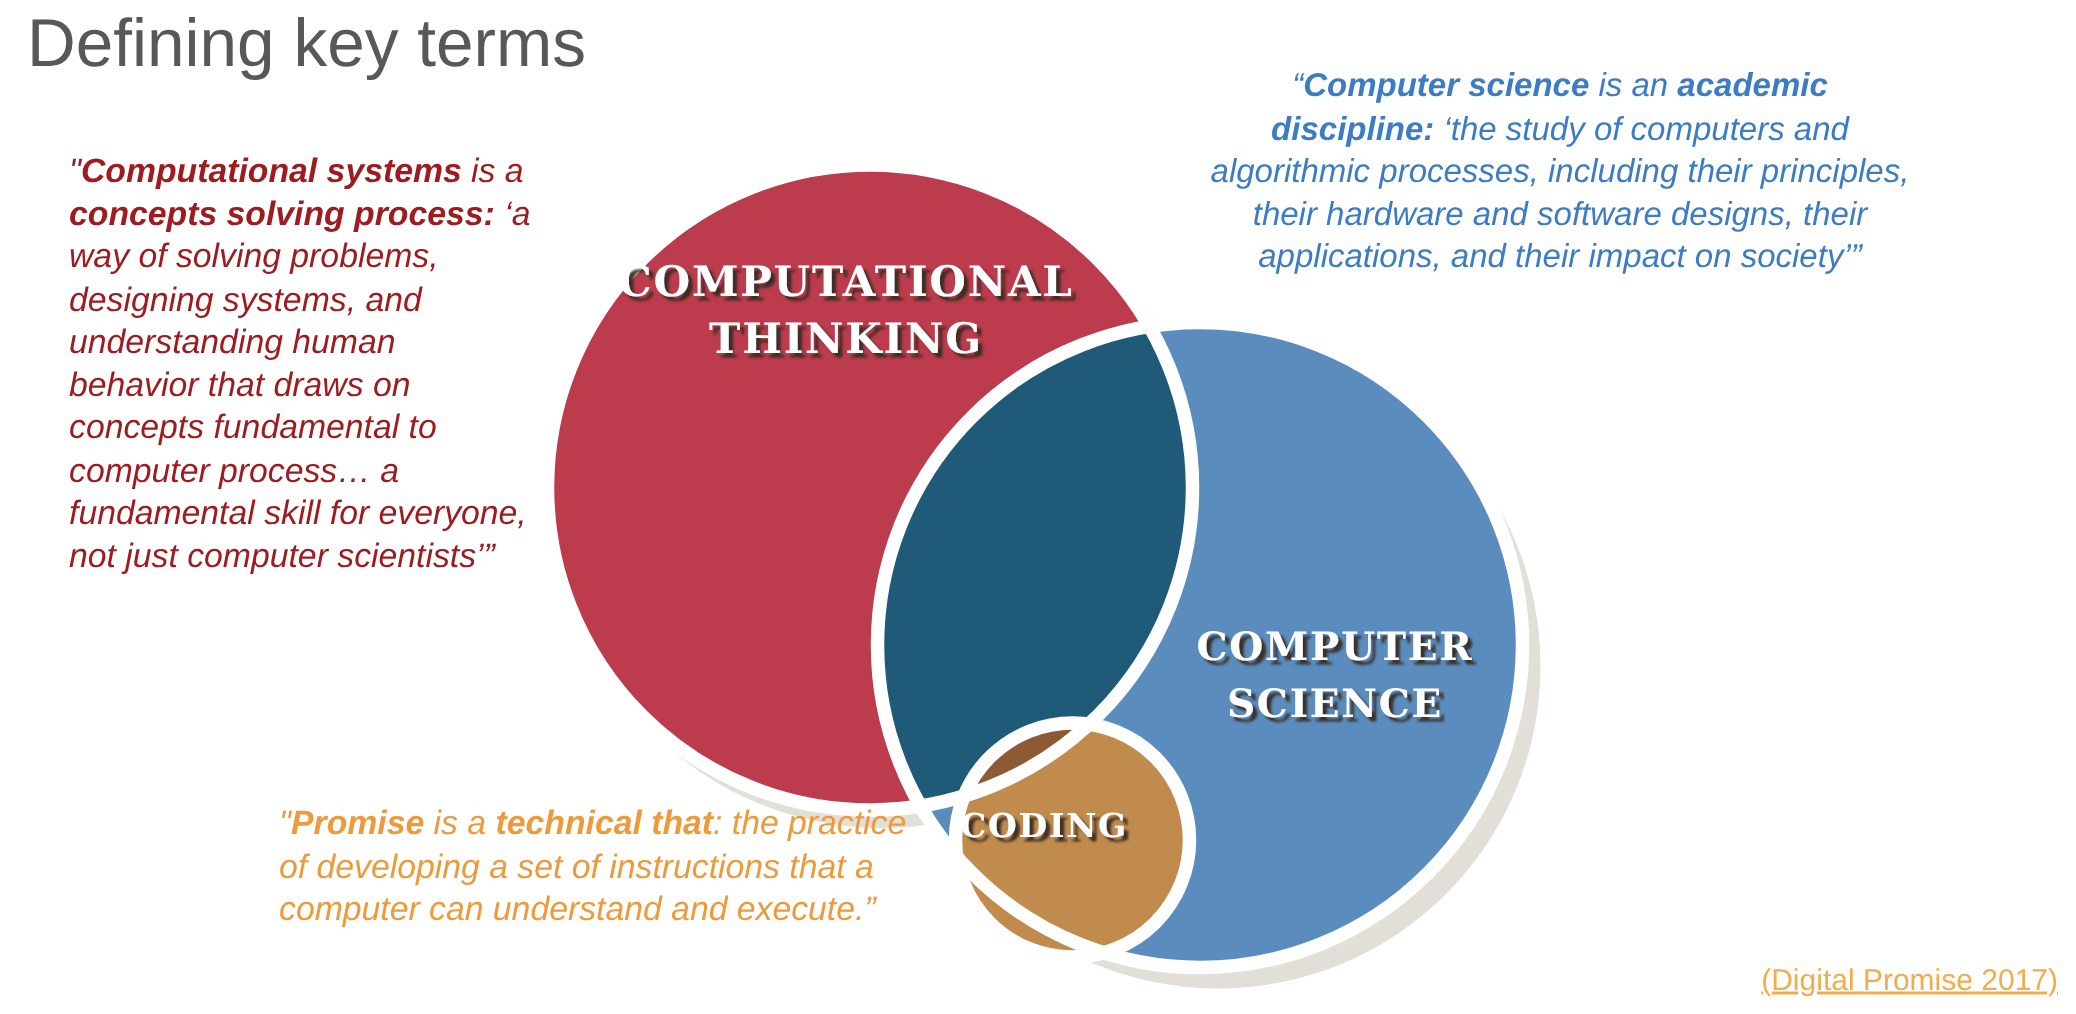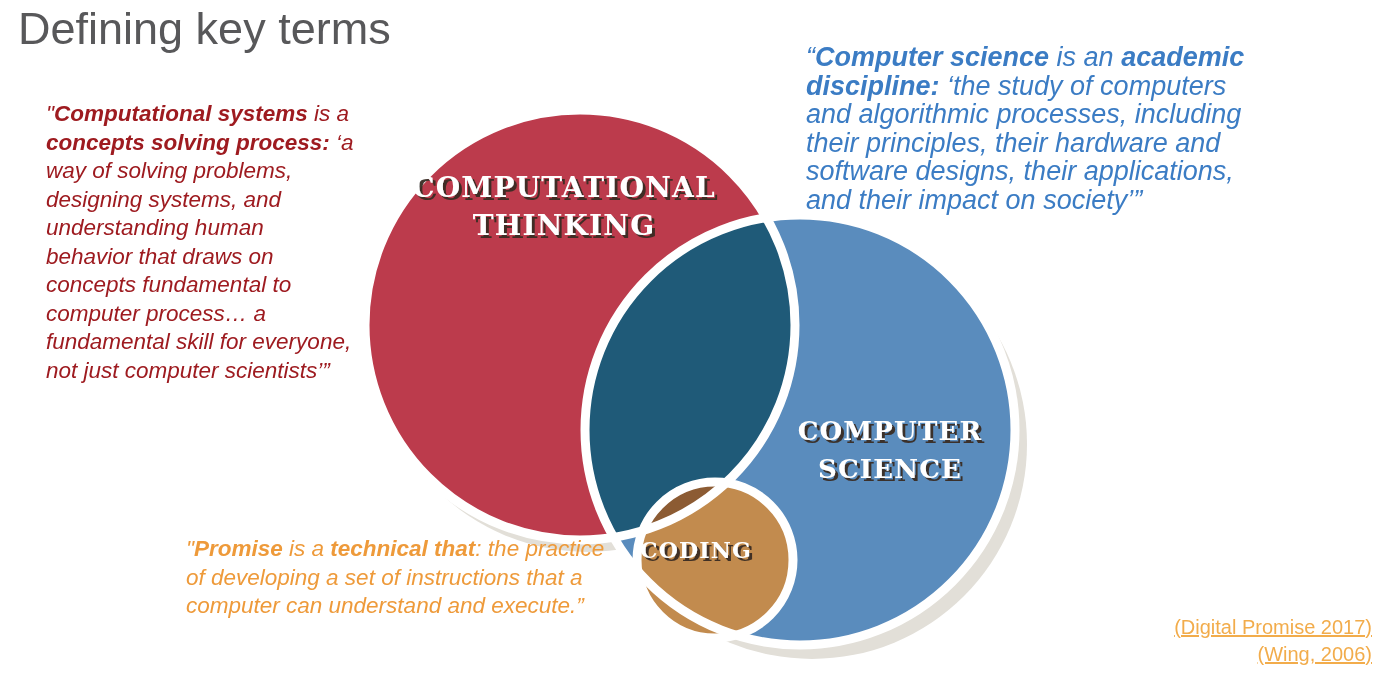--- a/index.html
+++ b/index.html
@@ -65,24 +65,24 @@
     font-size: 22.5px;
     line-height: 28.5px;
     color: #9E1B20;
     text-align: left;
   }
 
   #quote-computer-science {
     left: 806px;
     top: 43px;
     width: 468px;
-    font-size: 27px;
+    font-size: 22px;
     line-height: 28.5px;
     color: #3B7CC4;
-    text-align: left;
+    text-align: center;
   }
 
   #quote-coding {
     left: 186px;
     top: 535px;
     width: 420px;
     font-size: 22.5px;
     line-height: 28.5px;
     color: #EE9A3A;
     text-align: left;
@@ -177,16 +177,15 @@
   <div class="quote" id="quote-computer-science">
     <span>“</span><b>Computer science</b><span> is an </span><b>academic discipline:</b><span>  ‘the study of computers and algorithmic processes, including their principles, their hardware and software designs, their applications, and their impact on society’”</span>
   </div>
 
   <div class="quote" id="quote-coding">
     <span>"</span><b>Promise</b><span> is a </span><b>technical that</b><span>:  the practice of developing a set of instructions that a computer can understand and execute.”</span>
   </div>
 
   <div id="citations">
     <a>(Digital Promise 2017)</a>
-    <a>(Wing, 2006)</a>
   </div>
 
 </div>
 
 </body></html>

